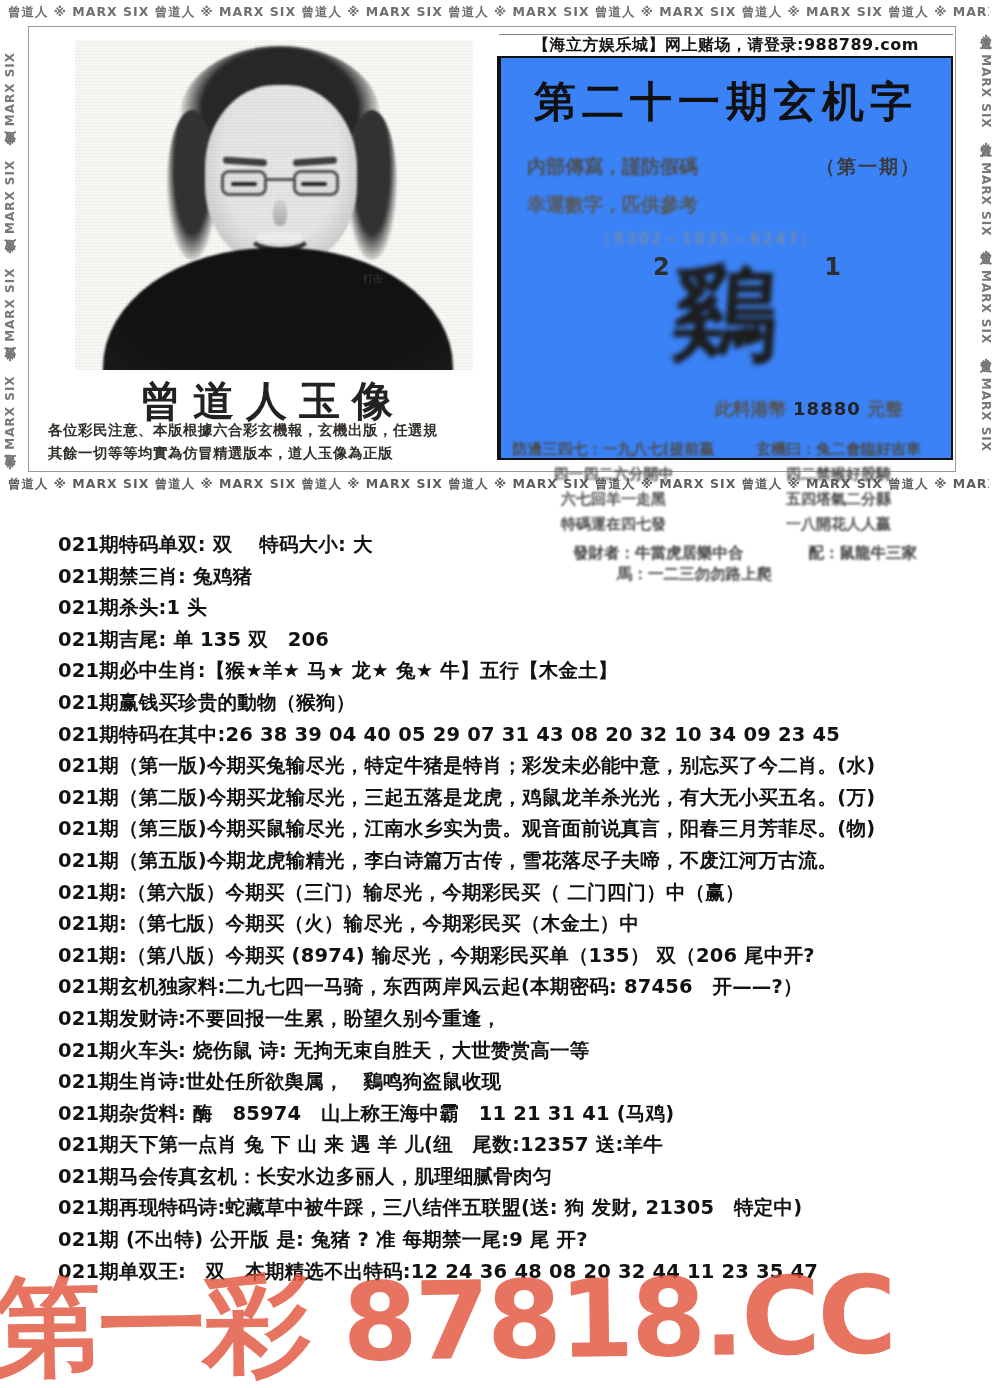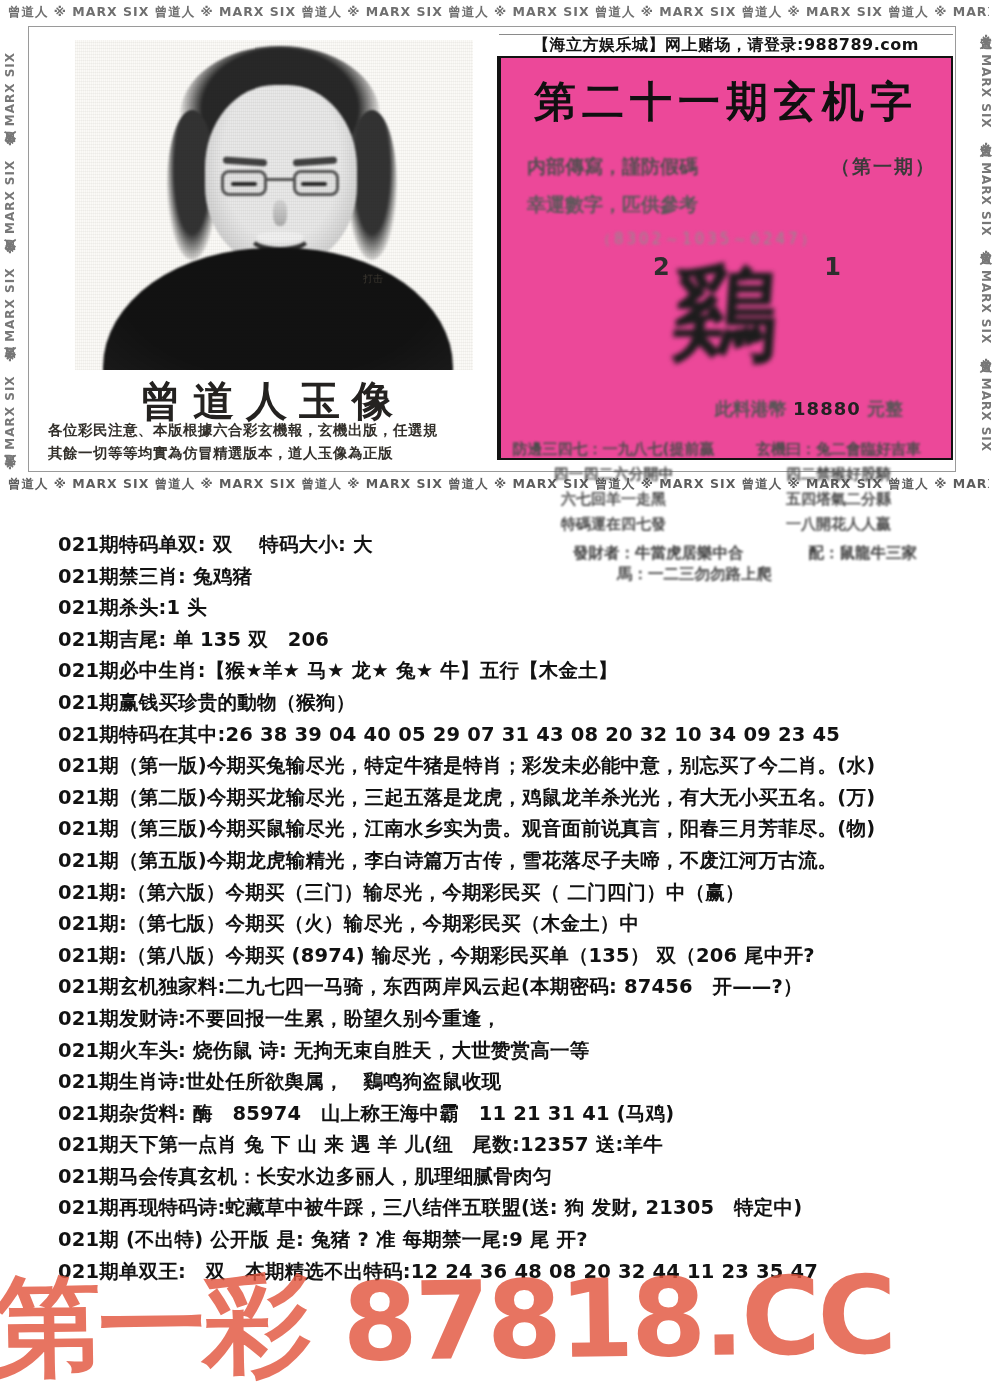--- a/index.html
+++ b/index.html
@@ -91,33 +91,33 @@
     filter:blur(.5px);
   }
   .notice { position:absolute; left:48px; width:445px; font-size:14.5px; font-weight:700; color:#33302b;
     white-space:nowrap; overflow:hidden; filter:blur(.55px); letter-spacing:.5px; }
   .notice.n1 { top:421px; }
   .notice.n2 { top:444px; }
 
   
   .mystic {
     position:absolute; left:497px; top:56px; width:456px; height:404px;
-    border:2px solid #121212; border-left-width:4px; background:#ec4899;
+    border:2px solid #121212; border-left-width:4px; background:#3b82f6;
   }
   .banner {
     position:absolute; left:-2px; right:-2px; top:-24px; height:24px;
     font-size:16px; font-weight:700; color:#141414; letter-spacing:.5px;
     text-align:center; white-space:nowrap;
     border-top:1px solid #8a8a8a;
   }
   .m-title {
     margin-top:16px; text-align:center;
     font-size:42px; font-weight:700; letter-spacing:6px; color:#101010;
   }
-  .m-subrow { display:flex; justify-content:space-between; padding:0 15px 0 26px; margin-top:24px;
+  .m-subrow { display:flex; justify-content:space-between; padding:0 30px 0 26px; margin-top:24px;
     font-size:19px; font-weight:700; }
   .m-sub-left { color:#4e4e4e; filter:blur(1.1px); }
   .m-sub-right { color:#3a3a3a; filter:blur(.7px); letter-spacing:2px; }
   .m-subline2 { padding-left:26px; margin-top:12px; font-size:19px; font-weight:700; color:#585858; filter:blur(1.3px); }
   .m-faint { padding-left:95px; margin-top:12px; font-size:15px; color:#8d8d8d; filter:blur(1.4px); letter-spacing:3px; }
   .m-char-zone { position:relative; height:118px; margin-top:2px; }
   .m-num { position:absolute; top:2px; font-size:24px; font-weight:600; color:#2e2e2e; filter:blur(.5px); }
   .m-num.n2 { left:152px; }
   .m-num.n1 { right:110px; }
   .m-bigchar {

